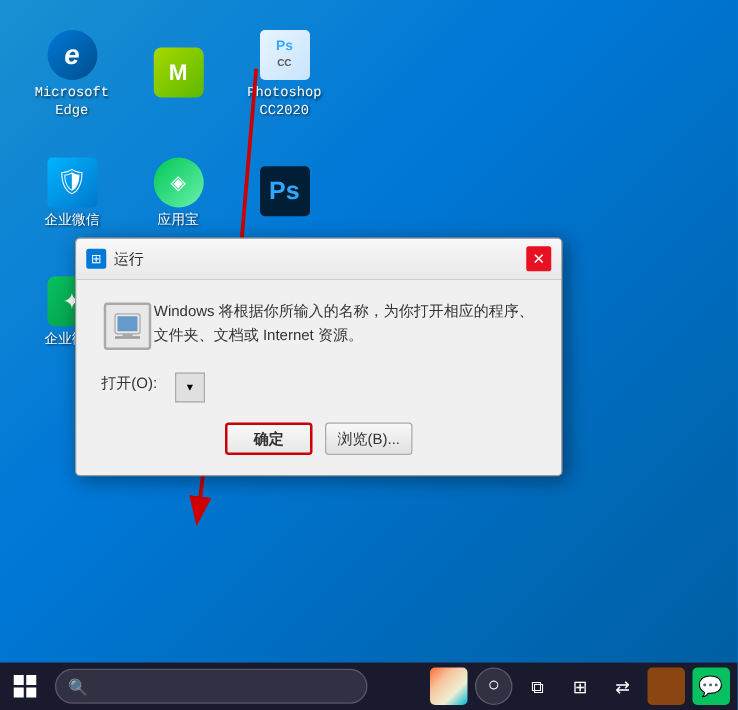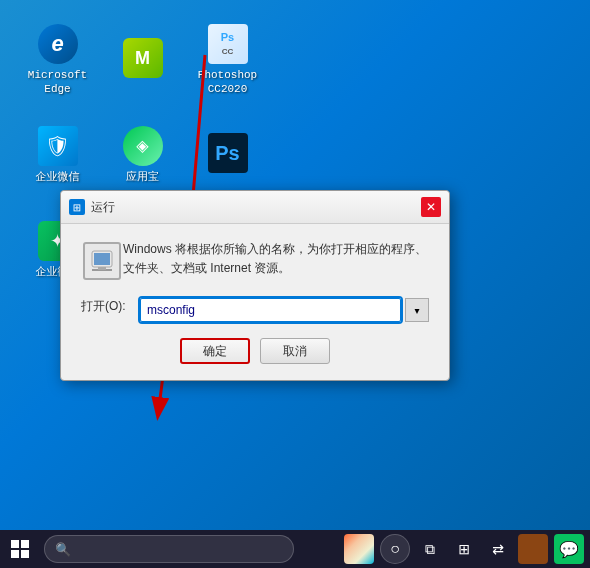--- a/index.html
+++ b/index.html
@@ -240,21 +240,21 @@
       cursor: pointer;
       color: #333;
       display: flex;
       align-items: center;
       justify-content: center;
     }
 
     .dialog-btn-primary {
       border: 2px solid #cc0000;
       background: linear-gradient(to bottom, #f8f8f8, #e8e8e8);
-      font-weight: normal;
+      font-weight: bold;
     }
 
     
     .taskbar {
       width: 590px;
       height: 38px;
       background: #1a1a2e;
       display: flex;
       align-items: center;
       position: absolute;
@@ -494,30 +494,29 @@
               <rect x="4" y="22" width="20" height="2" fill="#999"></rect>
               <rect x="10" y="20" width="8" height="3" fill="#aaa"></rect>
             </svg>
           </div>
         </div>
         <div class="dialog-description">Windows 将根据你所输入的名称，为你打开相应的程序、文件夹、文档或 Internet 资源。</div>
       </div>
 
       <div class="dialog-input-row">
         <label class="dialog-input-label">打开(O):</label>
-        <input class="dialog-input" type="text" value="msconfig" style="">
         <div class="dialog-dropdown">▾</div>
       </div>
 
       <div class="dialog-buttons">
         <button class="dialog-btn dialog-btn-primary">
           <span>确定</span>
         </button>
         <button class="dialog-btn">
-          <span>取消</span>
+          <span>浏览(B)...</span>
         </button>
       </div>
     </div>
   </div>
 
 </div>
 
 <div class="taskbar">
   <div class="taskbar-start">
     <div class="win-logo">

